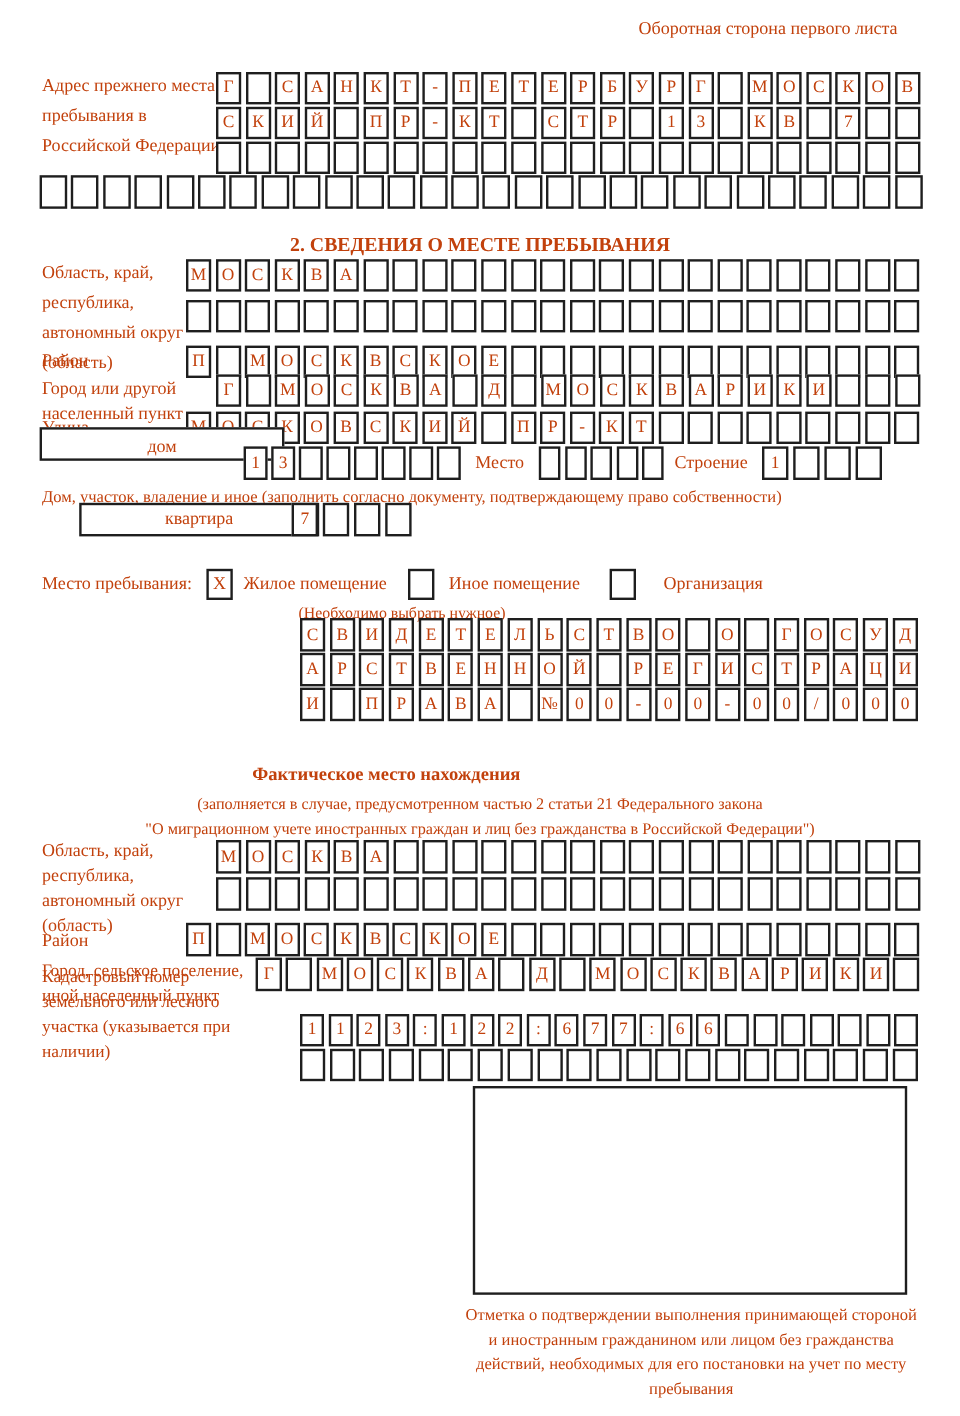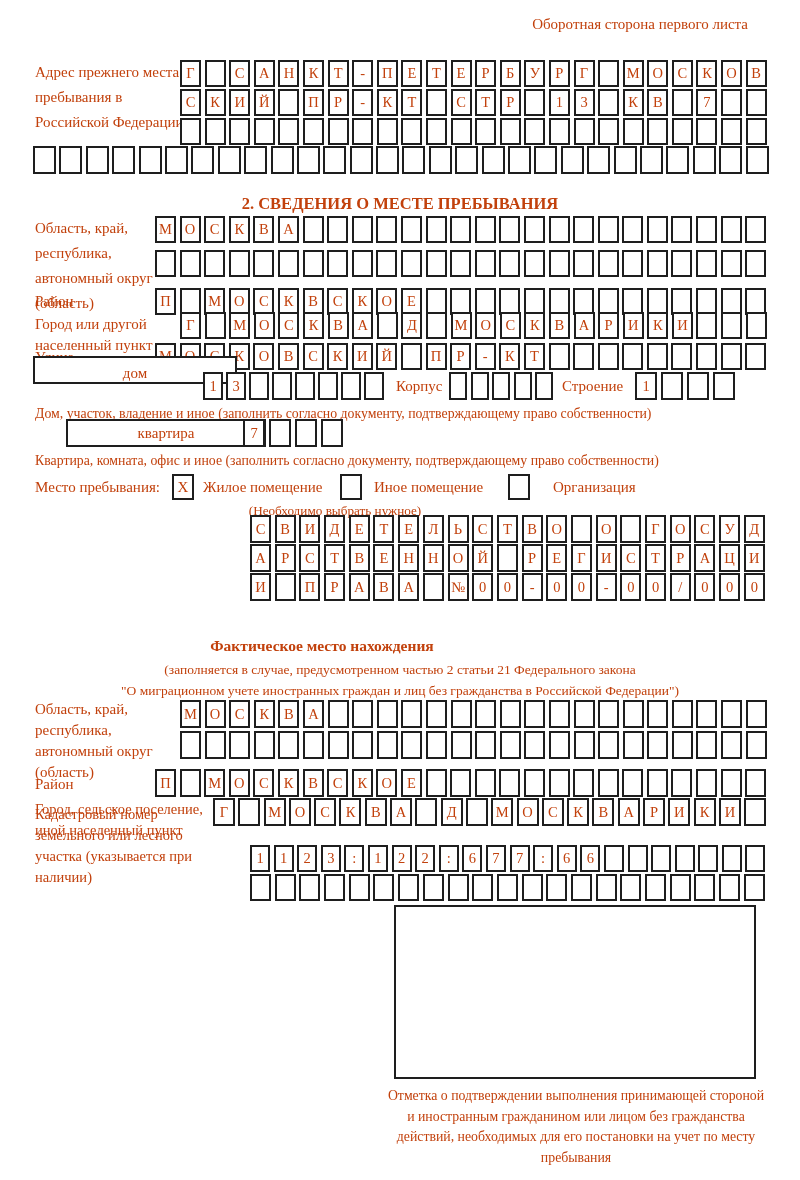--- a/index.html
+++ b/index.html
@@ -302,21 +302,21 @@
   <div class="cells r-house" style="left:203px;top:372px;">
       <span class="cell">1</span>
       <span class="cell">3</span>
       <span class="cell"></span>
       <span class="cell"></span>
       <span class="cell"></span>
       <span class="cell"></span>
       <span class="cell"></span>
       <span class="cell"></span>
     </div>
-  <div class="lbl" style="left:396px;top:374px;">Корпус</div>
+  <div class="lbl" style="left:396px;top:374px;">Место</div>
   <div class="cells r-korpus" style="left:449px;top:372px;">
       <span class="cell"></span>
       <span class="cell"></span>
       <span class="cell"></span>
       <span class="cell"></span>
       <span class="cell"></span>
     </div>
   <div class="lbl" style="left:562px;top:374px;">Строение</div>
   <div class="cells r-stroenie" style="left:635px;top:372px;">
       <span class="cell">1</span>
@@ -328,21 +328,20 @@
 
   <div class="widebox" style="left:33px;top:419px;width:200px;margin-left:33px;">
     <span>квартира</span>
   </div>
   <div class="cells r-apt" style="left:243px;top:419px;">
       <span class="cell">7</span>
       <span class="cell"></span>
       <span class="cell"></span>
       <span class="cell"></span>
     </div>
-  <div class="lbl note" style="left:35px;top:452px;font-size:13.8px;">Квартира, комната, офис и иное (заполнить согласно документу, подтверждающему право собственности)</div>
 
   <div class="lbl" style="left:35px;top:475px;">Место пребывания:</div>
   <span class="chk" style="left:172px;top:474px;">X</span>
   <div class="lbl" style="left:203px;top:475px;">Жилое помещение</div>
   <span class="chk" style="left:340px;top:474px;"></span>
   <div class="lbl" style="left:374px;top:475px;">Иное помещение</div>
   <span class="chk" style="left:508px;top:474px;"></span>
   <div class="lbl" style="left:553px;top:475px;">Организация</div>
   <div class="center note" style="left:110px;top:502px;width:450px;">(Необходимо выбрать нужное)</div>
 

